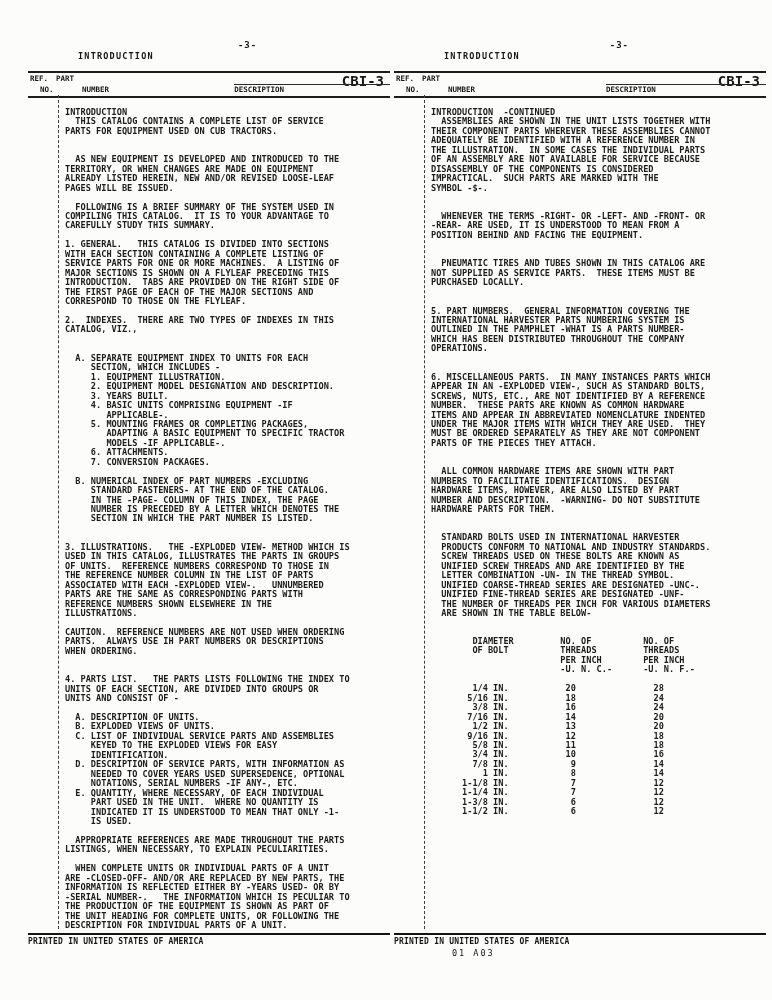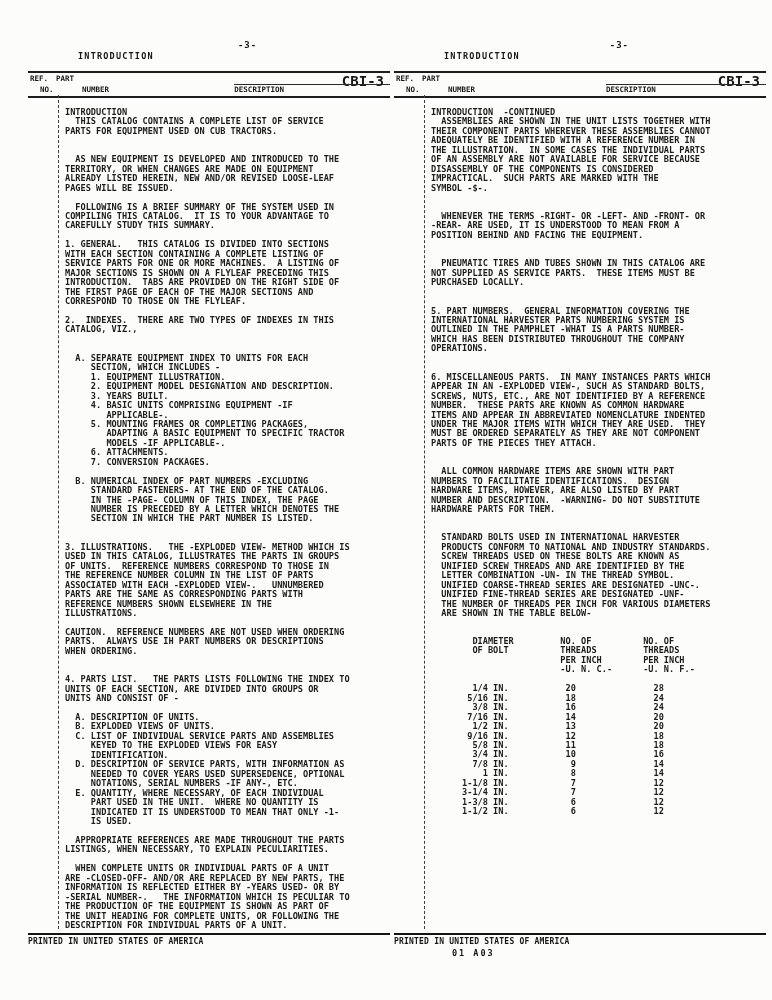--- a/index.html
+++ b/index.html
@@ -52,21 +52,21 @@
     border-top:2.5px solid #141414;
   }
   .footer-label{
     display:block;margin-top:1px;
     font-size:8px;font-weight:bold;letter-spacing:0.2px;
     transform:scaleY(1.15);transform-origin:top left;
     white-space:nowrap;
   }
   .footer-code{
     display:block;margin-top:3px;margin-left:58px;
-    font-size:8.5px;font-weight:bold;letter-spacing:2px;
+    font-size:8.5px;font-weight:normal;letter-spacing:2px;
   }
 </style>
 </head>
 <body>
 
 <div class="page-col" id="left-page">
   <span class="page-number">-3-</span>
   <span class="running-title">INTRODUCTION</span>
 
   <div class="table-head">
@@ -254,21 +254,21 @@
        5/16 IN.           18               24   
         3/8 IN.           16               24   
        7/16 IN.           14               20   
         1/2 IN.           13               20   
        9/16 IN.           12               18   
         5/8 IN.           11               18   
         3/4 IN.           10               16   
         7/8 IN.            9               14   
           1 IN.            8               14   
       1-1/8 IN.            7               12   
-      3-1/4 IN.            7               12   
+      1-1/4 IN.            7               12   
       1-3/8 IN.            6               12   
       1-1/2 IN.            6               12   </pre>
 
   <div class="page-footer">
     <span class="footer-label">PRINTED IN UNITED STATES OF AMERICA</span>
     <span class="footer-code">01 A03</span>
   </div>
 </div>
 
 </body></html>

